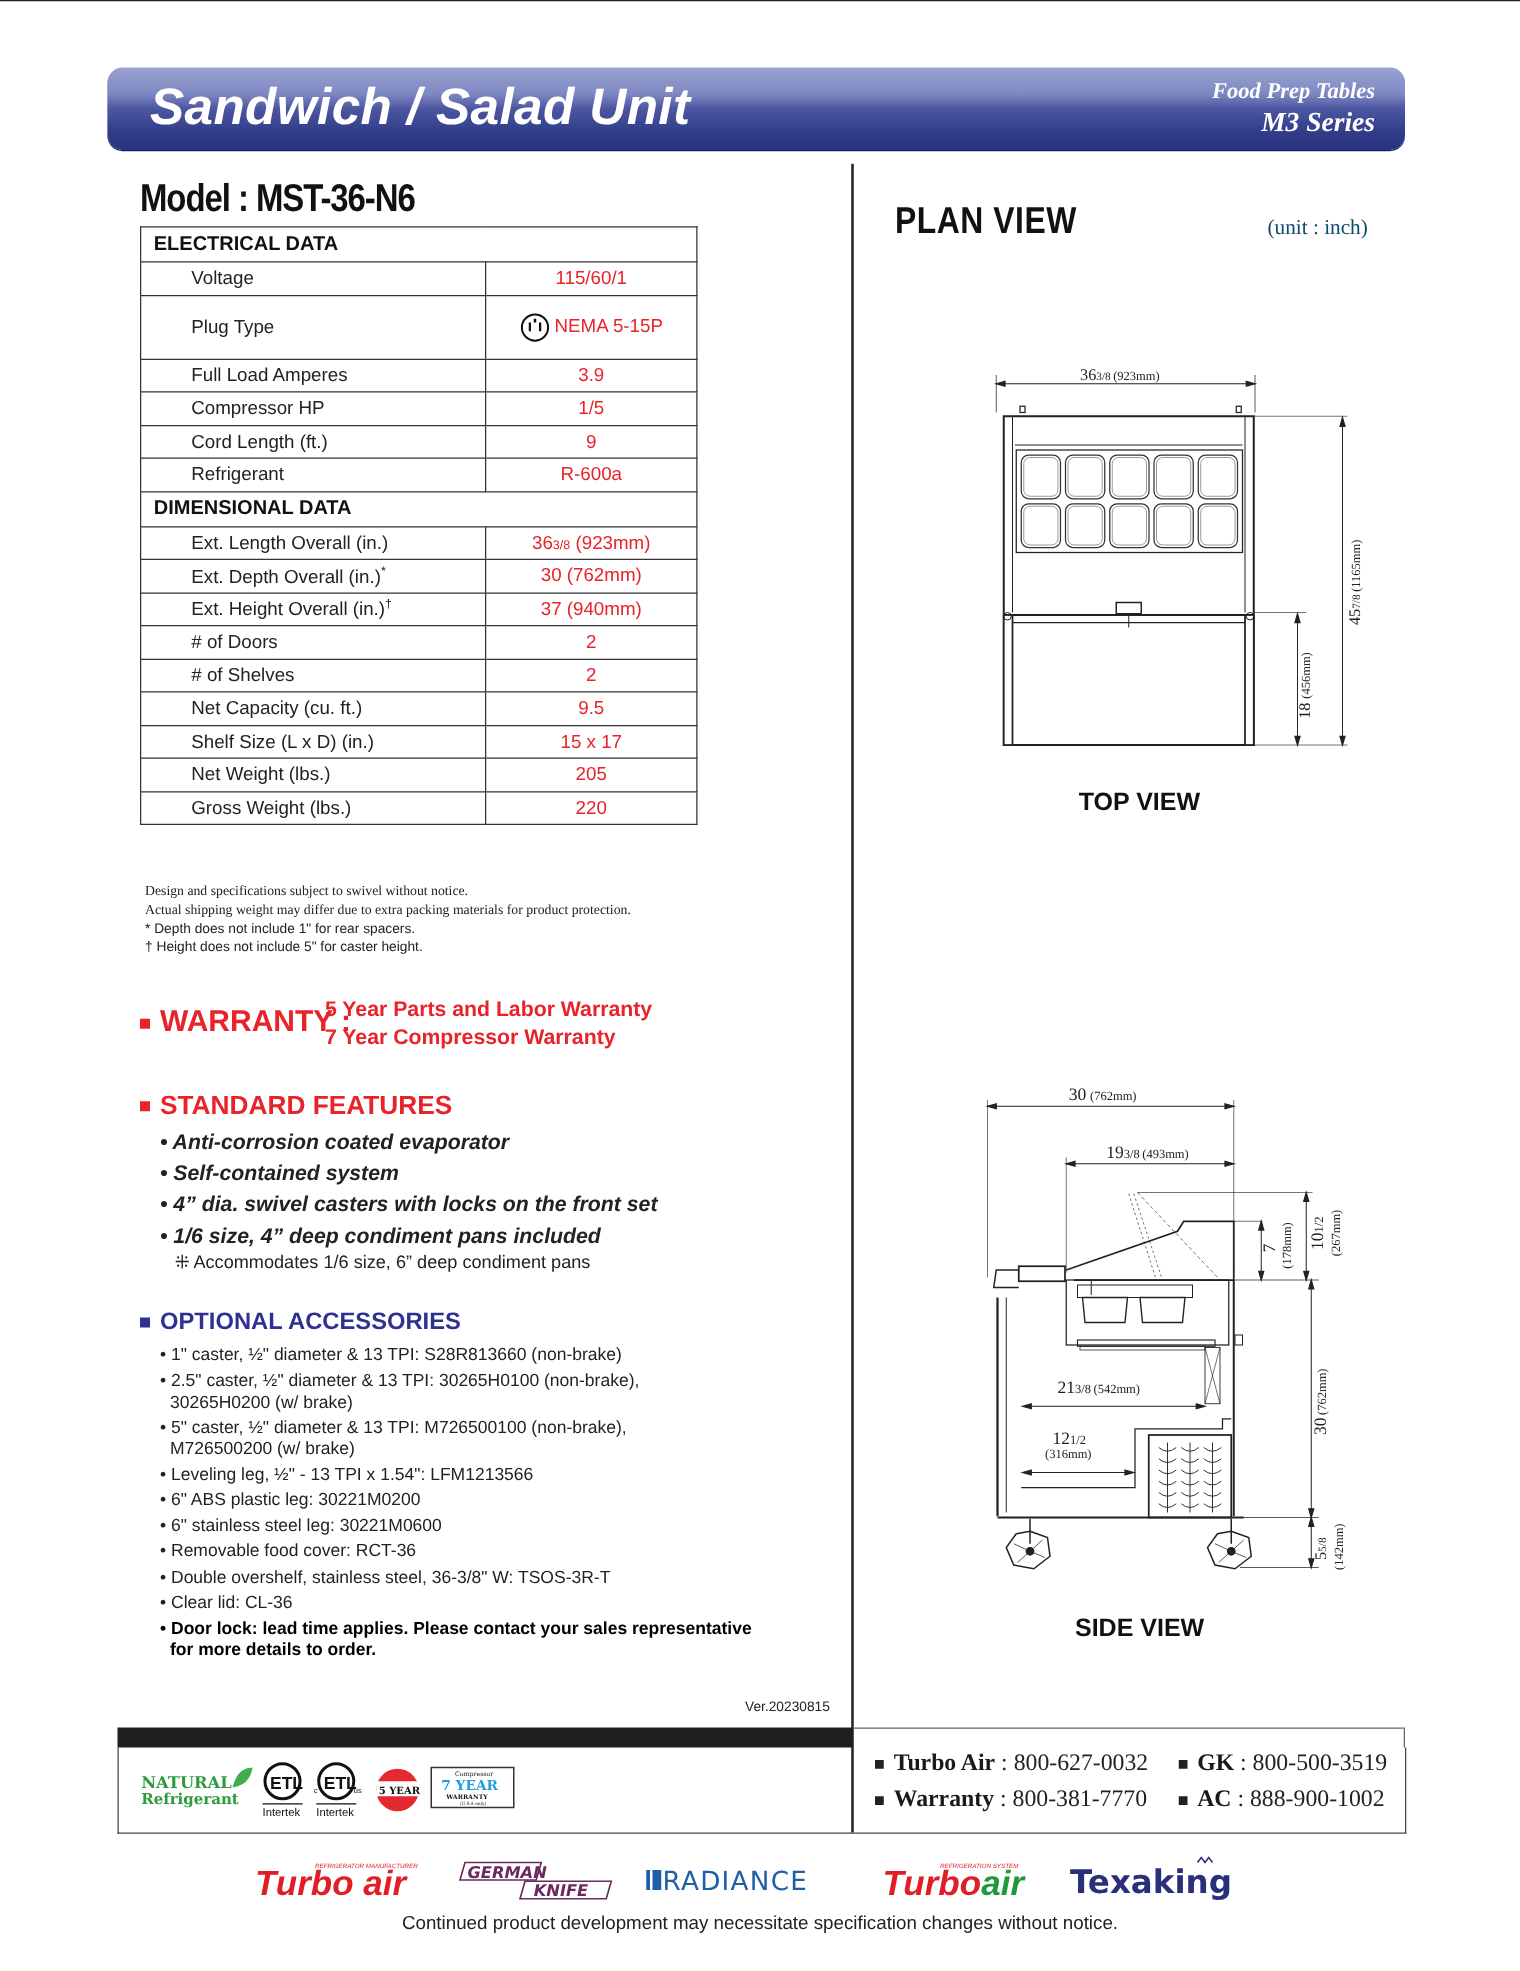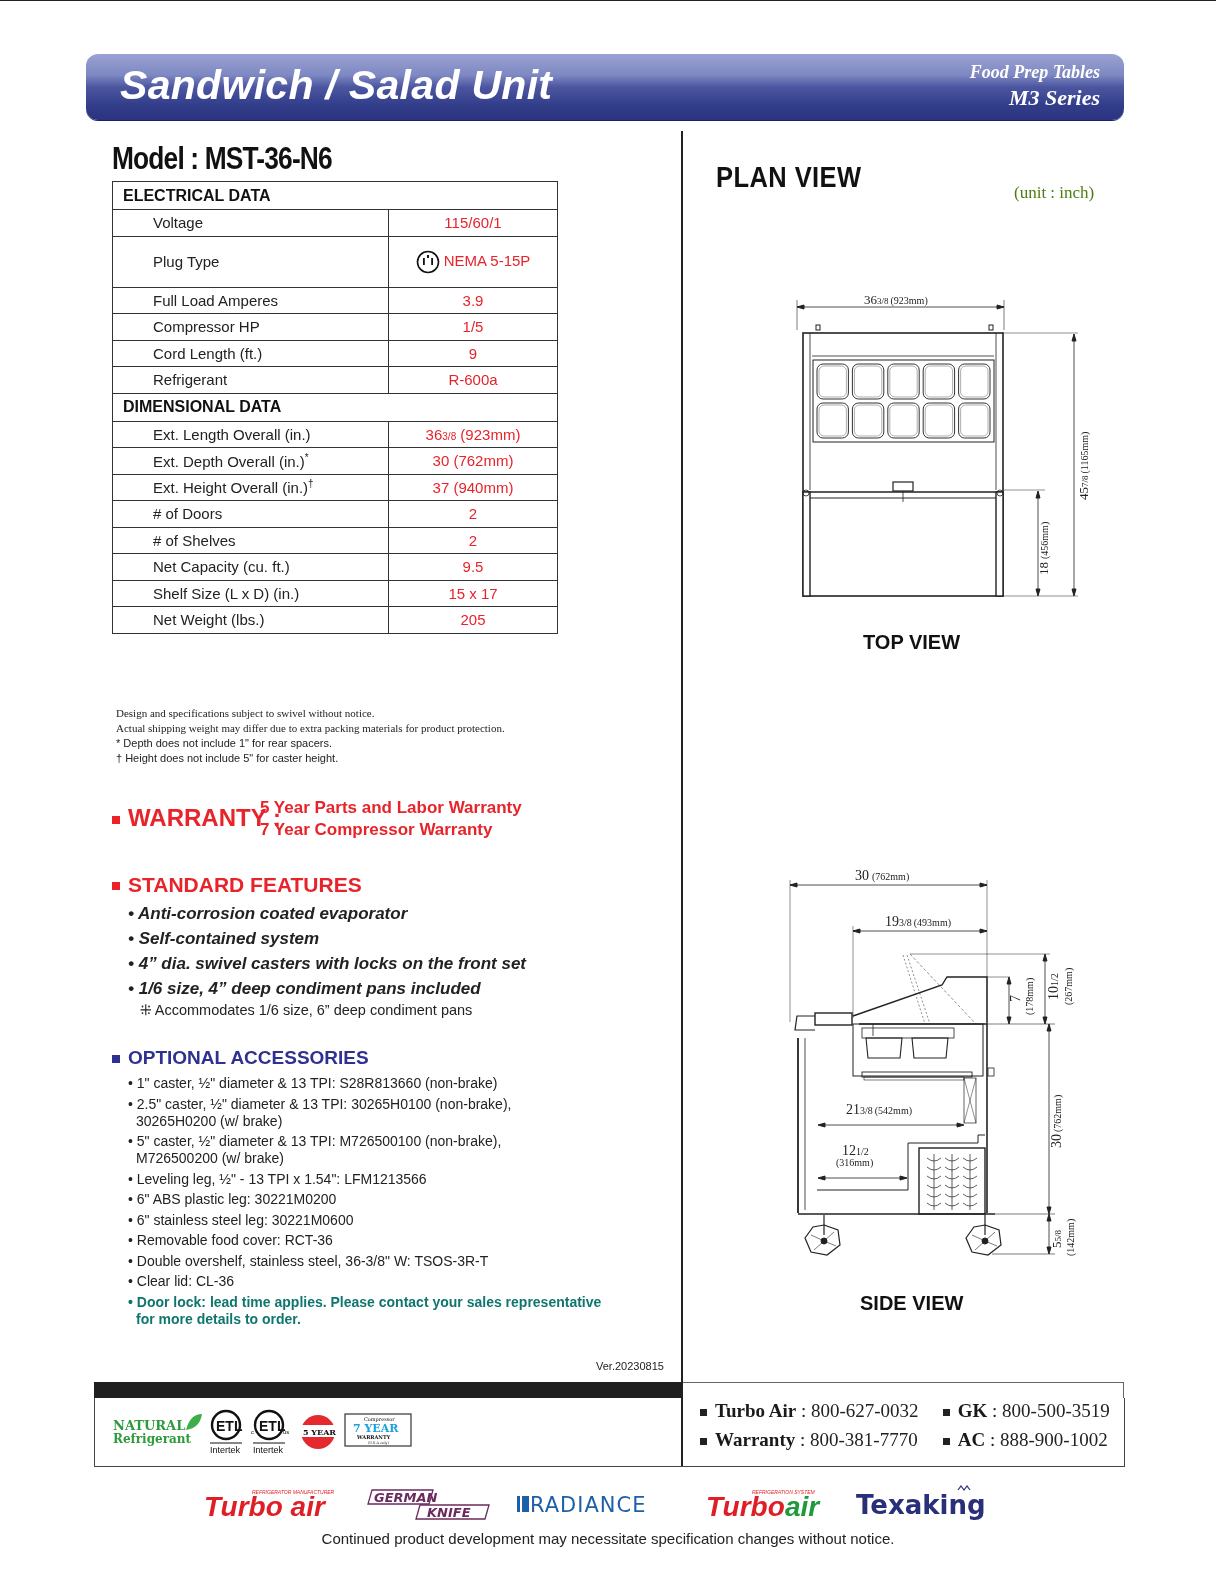--- a/index.html
+++ b/index.html
@@ -39,26 +39,26 @@
   .features-title { font-size: 21px; font-weight: bold; color: #e8232a; white-space: nowrap; }
   .features ul { list-style: none; margin: 4px 0 0 16px; padding: 0; }
   .features li { font-size: 17px; font-weight: bold; font-style: italic; color: #222; line-height: 25px; white-space: nowrap; }
   .features .sub-note { font-size: 14.5px; margin-left: 12px; color: #222; white-space: nowrap; line-height: 18px; }
 
   .accessories { position: absolute; left: 112px; top: 1047px; }
   .acc-title { font-size: 19px; font-weight: bold; color: #2e3192; white-space: nowrap; }
   .acc-title .bullet-sq { background: #2e3192; }
   .accessories ul { list-style: none; margin: 6px 0 0 16px; padding: 0; }
   .accessories li { font-size: 14px; color: #222; line-height: 17px; margin-bottom: 3.5px; white-space: nowrap; }
-  .accessories li.blue { color: #0f766e; font-weight: bold; }
+  .accessories li.blue { color: #000000; font-weight: bold; }
 
   .version { position: absolute; left: 596px; top: 1360px; font-size: 11px; color: #222; }
 
   .plan-title { position: absolute; left: 716px; top: 160px; font-size: 30px; font-weight: bold; color: #111; transform: scaleX(0.85); transform-origin: left; letter-spacing: 0.5px; }
-  .unit-note { position: absolute; left: 1014px; top: 172px; font-family: "Liberation Serif", serif; font-size: 17px; color: #4d7c0f; margin-top: 11px; }
+  .unit-note { position: absolute; left: 1014px; top: 172px; font-family: "Liberation Serif", serif; font-size: 17px; color: #0c4a6e; }
 
   .drawing { position: absolute; }
   .caption { position: absolute; font-size: 20px; font-weight: bold; color: #111; }
 
   .footer-bar { position: absolute; left: 94px; top: 1382px; width: 588px; height: 16px; background: #1f1f1f; }
   .footer-box { position: absolute; left: 94px; top: 1398px; width: 1029px; height: 68px; border: 1px solid #444; border-top: none; }
   .footer-box-right-top { position: absolute; left: 683px; top: 1382px; width: 440px; height: 1px; background: #666; }
   .footer-box-right-side { position: absolute; left: 1123px; top: 1382px; width: 1px; height: 16px; background: #666; }
   .certs { position: absolute; left: 112px; top: 1408px; height: 50px; }
   .contacts { position: absolute; left: 700px; top: 1396px; font-family: "Liberation Serif", serif; font-size: 19px; color: #222; line-height: 29px; }
@@ -150,20 +150,24 @@
         <td class="lbl">Net Capacity (cu. ft.)</td>
         <td class="val">9.5</td>
       </tr>
   <tr>
         <td class="lbl">Shelf Size (L x D) (in.)</td>
         <td class="val">15 x 17</td>
       </tr>
   <tr>
         <td class="lbl">Net Weight (lbs.)</td>
         <td class="val">205</td>
+      </tr>
+  <tr>
+        <td class="lbl">Gross Weight (lbs.)</td>
+        <td class="val">220</td>
       </tr>
 </tbody>
   </table>
 
 <div class="notes">
   <div class="serif">Design and specifications subject to swivel without notice.</div>
   <div class="serif">Actual shipping weight may differ due to extra packing materials for product protection.</div>
   <div style="margin-top:1px">* Depth does not include 1" for rear spacers.</div>
   <div>† Height does not include 5" for caster height.</div>
 </div>

